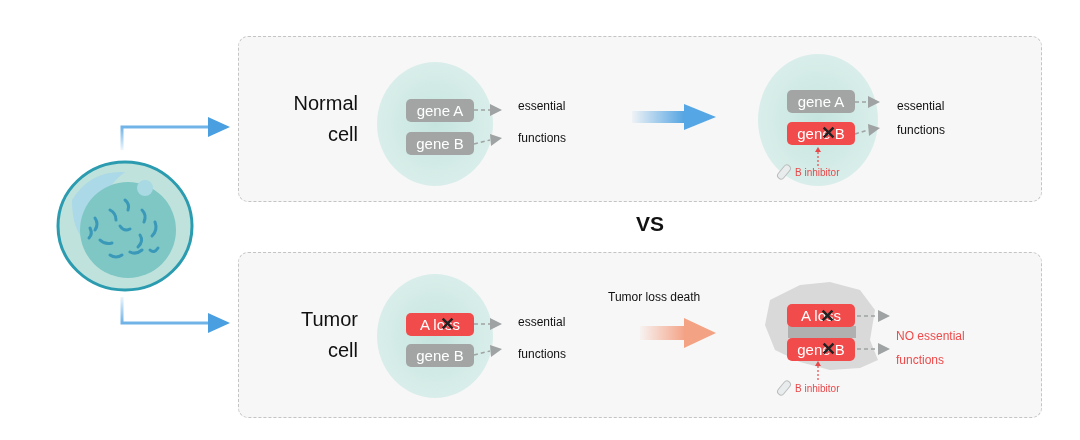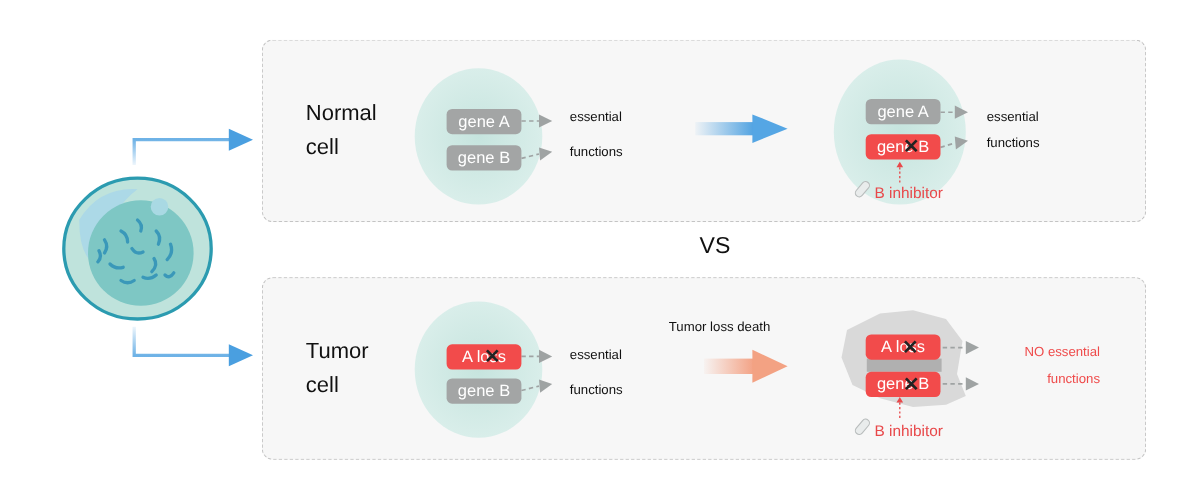--- a/index.html
+++ b/index.html
@@ -1,27 +1,27 @@
 <!DOCTYPE html>
 <html><head>
 <meta charset="utf-8">
 <style>
   html, body { margin:0; padding:0; background:#ffffff; }
   body { width:1080px; height:440px; position:relative; overflow:hidden; font-family:"Liberation Sans", sans-serif; }
   .panel { position:absolute; left:238px; width:804px; background:#f7f7f7; border:1.5px dashed #c4c4c4; border-radius:10px; box-sizing:border-box; }
   .panel.top { top:36px; height:166px; }
   .panel.bottom { top:252px; height:166px; }
-  .label-big { position:absolute; font-size:20px; color:#111; text-align:left; line-height:31px; }
-  .vs { position:absolute; left:636px; top:212px; font-size:21px; color:#111; }
+  .label-big { position:absolute; font-size:20px; color:#111; text-align:right; line-height:31px; }
+  .vs { position:absolute; left:636px; top:212px; font-size:21px; color:#111;font-weight:bold; }
   .gene { position:absolute; width:68px; height:23px; border-radius:5px; color:#fff; font-size:15px; text-align:center; line-height:23px; }
   .gene.gray { background:#a3a5a5; }
   .gene.red { background:#f24b4b; }
   .ef { position:absolute; font-size:12px; color:#111; line-height:24px; }
   .ef.red { color:#ef4a4a; }
-  .small-red { position:absolute; font-size:14px; color:#e8484a; }
+  .small-red { position:absolute; font-size:10px; color:#e8484a; }
   .death { position:absolute; font-size:12px; color:#111; }
   svg.overlay { position:absolute; left:0; top:0; }
   .xmark { position:absolute; font-size:18px; font-weight:bold; color:#222; line-height:18px; }
 </style>
 </head>
 <body>
 
 <div class="panel top"></div>
 <div class="panel bottom"></div>
 
@@ -168,16 +168,16 @@
   <div>essential</div>
   <div style="margin-top:8px;">functions</div>
 </div>
 <div class="death" style="left:608px;top:290px;">Tumor loss death</div>
 
 <div class="gene red" style="left:787px;top:304px;">A loss</div>
 <div class="xmark" style="left:820px;top:307px;">✕</div>
 <div class="gene red" style="left:787px;top:338px;">gene B</div>
 <div class="xmark" style="left:821px;top:340px;">✕</div>
 <div class="small-red" style="left:795px;top:383px;">B inhibitor</div>
-<div class="ef red" style="left:896px;top:308px;text-align:right;width:104px;">
+<div class="ef red" style="left:896px;top:324px;text-align:left;width:104px;">
   <div>NO essential</div>
   <div>functions</div>
 </div>
 
 </body></html>

